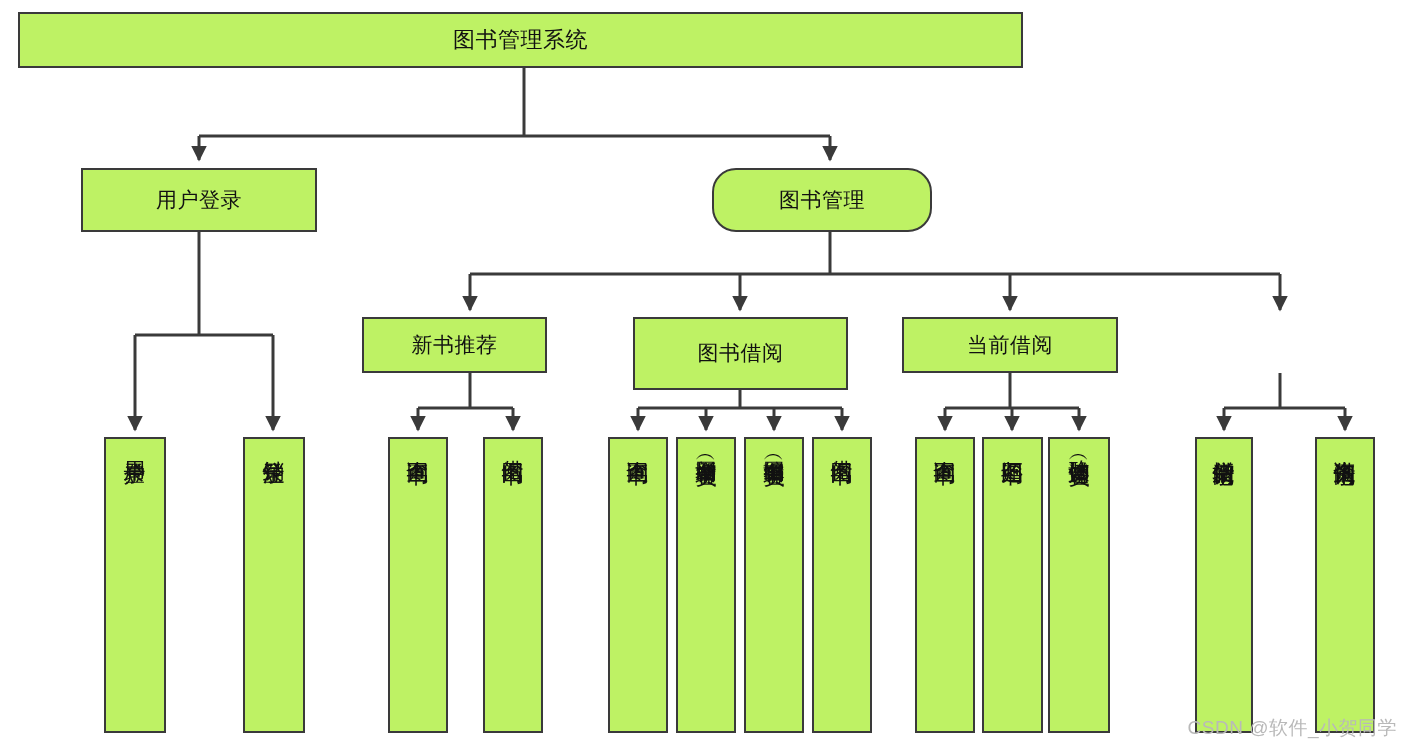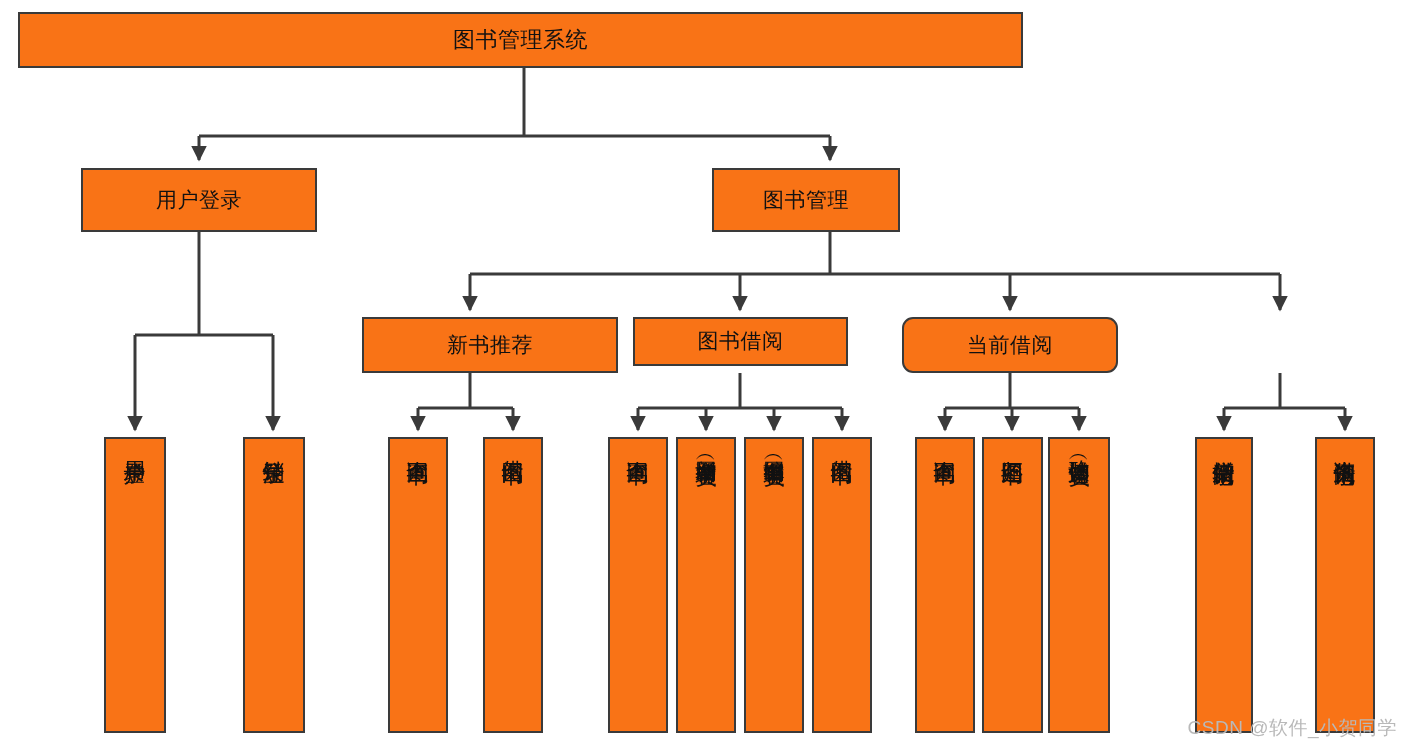--- a/index.html
+++ b/index.html
@@ -22,21 +22,21 @@
     position: absolute;
     left: 0;
     top: 0;
     width: 1405px;
     height: 747px;
     pointer-events: none;
   }
   .node {
     position: absolute;
     box-sizing: border-box;
-    background: #f97316;
+    background: #bef264;
     border: 2px solid #3a3a3a;
     display: flex;
     align-items: center;
     justify-content: center;
     z-index: 2;
   }
   .node .label {
     font-size: 21px;
     line-height: 1.18;
     letter-spacing: 0.5px;
@@ -128,31 +128,31 @@
     </g>
   </svg>
 
   <div class="node root" style="left:18px;top:12px;width:1005px;height:56px;">
     <span class="label">图书管理系统</span>
   </div>
 
   <div class="node branch" style="left:81px;top:168px;width:236px;height:64px;">
     <span class="label">用户登录</span>
   </div>
-  <div class="node branch" style="left:712px;top:168px;width:188px;height:64px;">
+  <div class="node branch" style="left:712px;top:168px;width:220px;height:64px;border-radius:24px;">
     <span class="label">图书管理</span>
   </div>
 
-  <div class="node branch" style="left:362px;top:317px;width:256px;height:56px;">
+  <div class="node branch" style="left:362px;top:317px;width:185px;height:56px;">
     <span class="label">新书推荐</span>
   </div>
-  <div class="node branch" style="left:633px;top:317px;width:215px;height:49px;">
+  <div class="node branch" style="left:633px;top:317px;width:215px;height:73px;">
     <span class="label">图书借阅</span>
   </div>
-  <div class="node branch" style="left:902px;top:317px;width:216px;height:56px;border-radius:11px;">
+  <div class="node branch" style="left:902px;top:317px;width:216px;height:56px;">
     <span class="label">当前借阅</span>
   </div>
 
   <div class="node leaf" style="left:104px;top:437px;width:62px;height:296px;">
     <span class="label">用户登录</span>
   </div>
   <div class="node leaf" style="left:243px;top:437px;width:62px;height:296px;">
     <span class="label">注销登录</span>
   </div>
 

